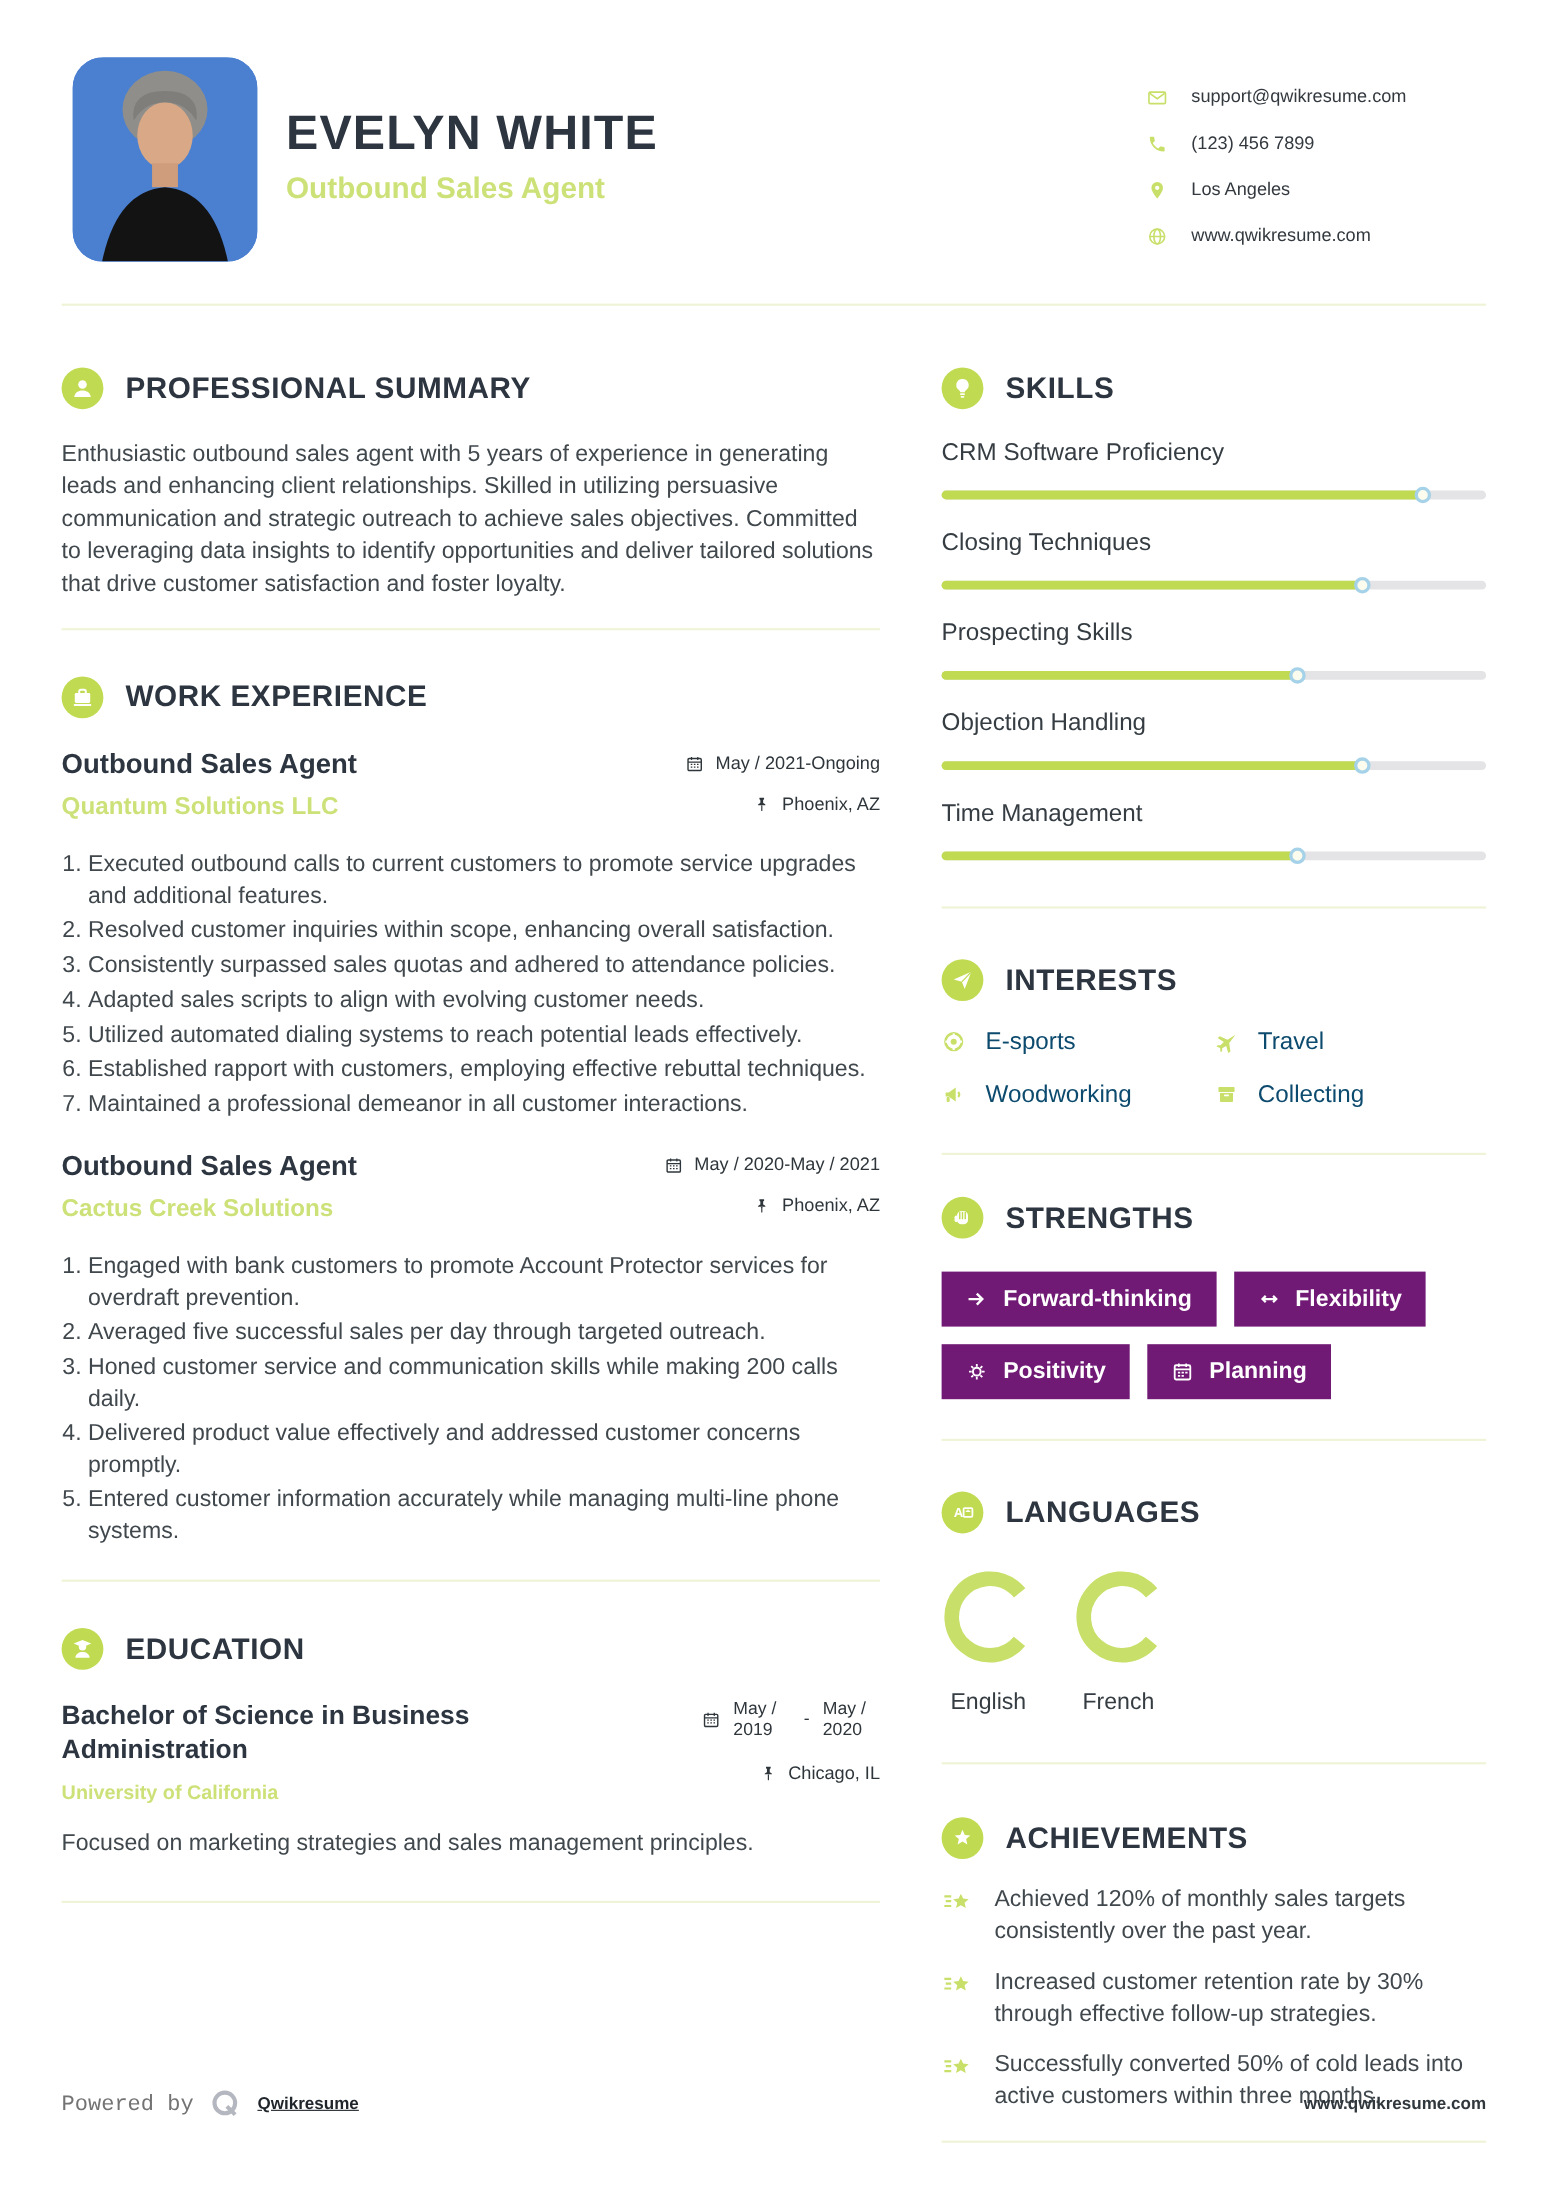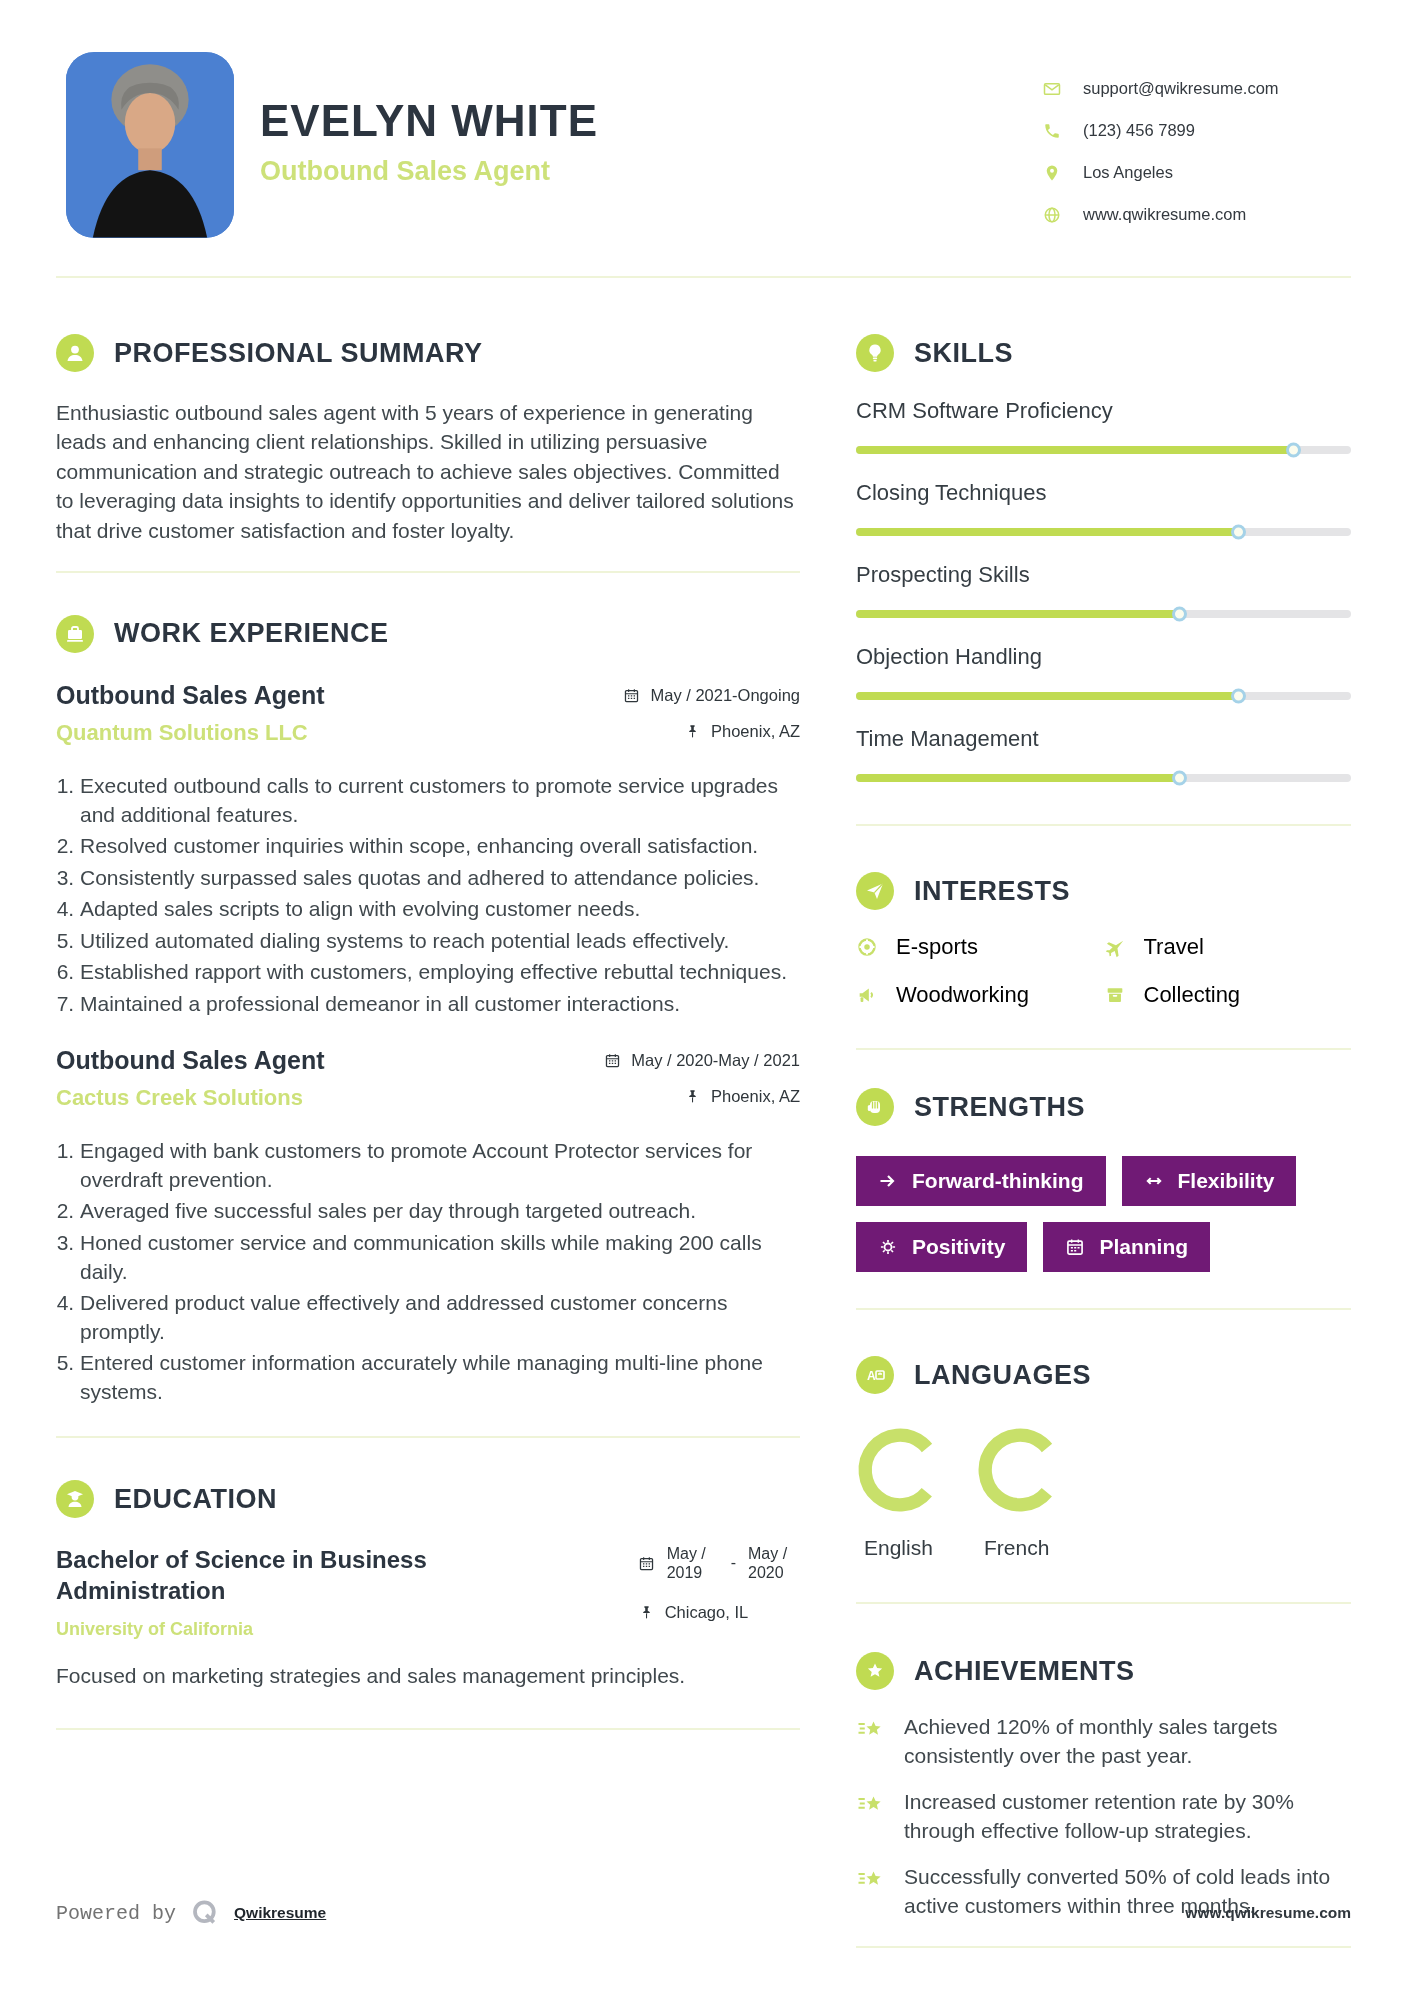--- a/index.html
+++ b/index.html
@@ -44,40 +44,40 @@
   .job-company { font-size:22px; font-weight:600; color:#cde179; margin-top:10px; }
   .meta { display:flex; align-items:center; gap:10px; font-size:16.5px; color:#2f363b; }
   .meta svg { width:17px; height:17px; }
   .job-bullets { margin:26px 0 0 24px; }
   .job-bullets li { font-size:21px; line-height:1.36; color:#40484d; margin-bottom:3px; }
   .div-l2 { margin-top:30px; }
   .edu-sec { margin-top:42px; }
   .edu-grid { display:flex; justify-content:space-between; margin-top:26px; }
   .edu-degree { font-size:24px; font-weight:700; color:#2c3540; max-width:430px; line-height:1.3; }
   .edu-school { font-size:18px; font-weight:600; color:#cde179; margin-top:12px; }
-  .edu-meta { display:flex; flex-direction:column; gap:20px; }
+  .edu-meta { display:flex; flex-direction:column; align-items:flex-end; gap:20px; }
   .edu-dates { display:flex; align-items:center; gap:12px; font-size:16px; color:#2f363b; }
   .edu-dates .dwrap { width:52px; line-height:1.2; }
   .edu-note { margin-top:24px; font-size:21px; color:#40484d; }
   .div-l3 { margin-top:40px; }
 
   
   .skills-sec { margin-top:56px; }
   .skill { margin-top:26px; }
   .skill-label { font-size:22px; color:#353d43; }
   .skill-track { position:relative; margin-top:22px; height:8px; background:#e4e4e6; border-radius:4px; }
   .skill-fill { position:absolute; left:0; top:0; height:8px; border-radius:4px; background:#c0db52;
                 width:calc(var(--p) * 1%); }
   .skill-knob { position:absolute; top:50%; transform:translateY(-50%);
                 left:calc(var(--p) * 1% - 11px); width:15px; height:15px; border-radius:50%;
                 background:#fbfcee; border:3.5px solid #a5d2e8; }
   .div-r1 { margin-top:42px; }
   .int-sec { margin-top:46px; }
   .int-grid { display:grid; grid-template-columns:1fr 1fr; row-gap:22px; margin-top:24px; }
-  .int-item { display:flex; align-items:center; gap:18px; font-size:22px; color:#000000; }
+  .int-item { display:flex; align-items:center; gap:18px; font-size:22px; color:#0c4a6e; }
   .int-item svg { width:22px; height:22px; flex:0 0 22px; }
   .div-r2 { margin-top:40px; }
   .str-sec { margin-top:38px; }
   .badges { display:flex; flex-wrap:wrap; gap:16px; margin-top:30px; }
   .badge { display:flex; align-items:center; gap:14px; background:#701a75; color:#ffffff;
            font-size:21px; font-weight:600; padding:13px 22px; }
   .badge svg { width:20px; height:20px; }
   .div-r3 { margin-top:36px; }
   .lang-sec { margin-top:46px; }
   .lang-row { display:flex; justify-content:flex-start; margin-top:32px; padding-right:20px; }

